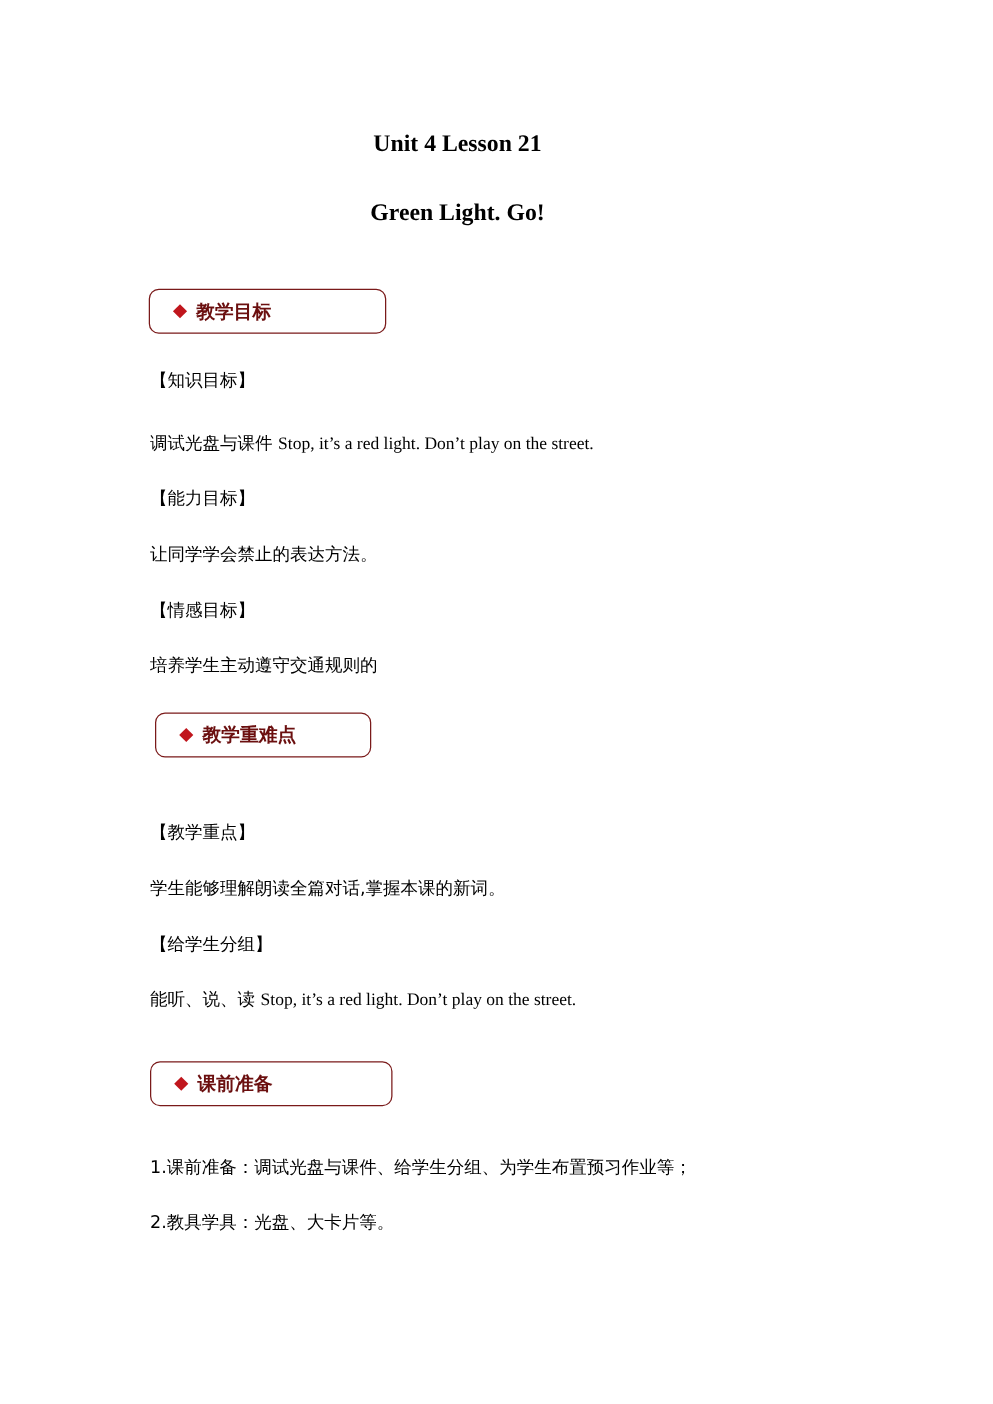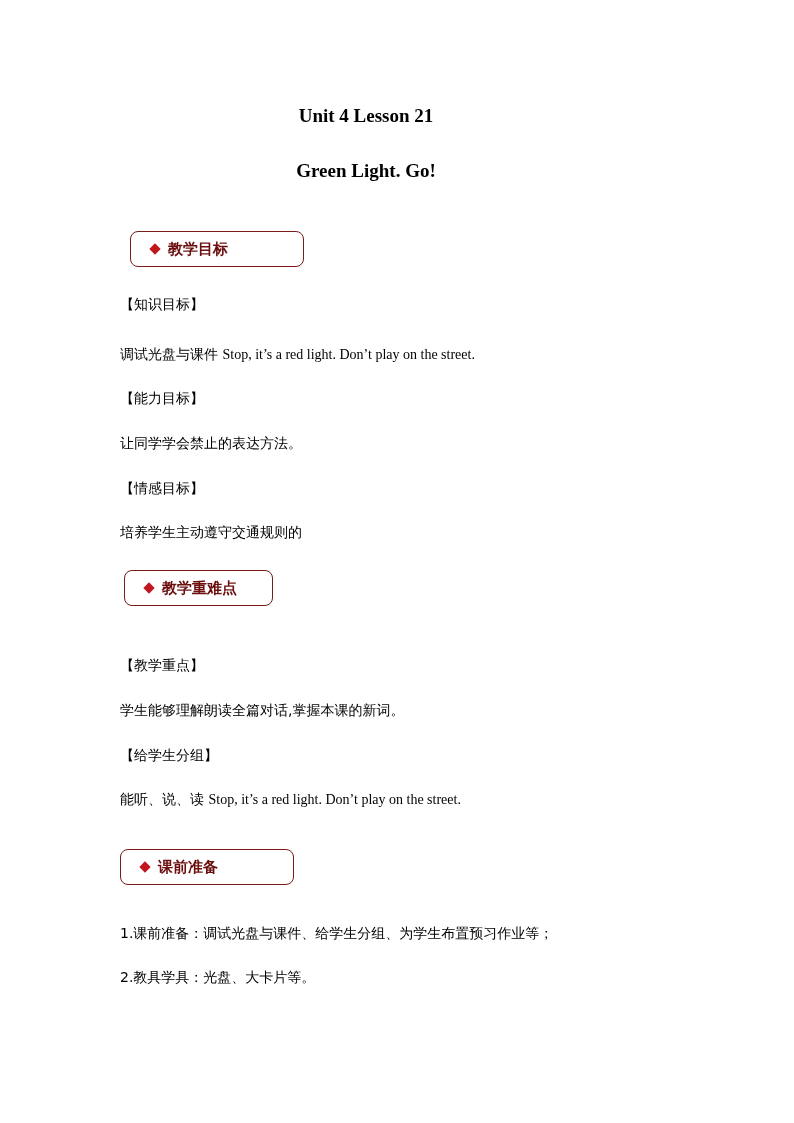--- a/index.html
+++ b/index.html
@@ -16,48 +16,48 @@
   .badge .label { position: absolute; left: 37px; top: 8px; font-size: 15px; font-weight: bold; color: #6b0f0f; }
   .line { position: absolute; left: 120px; font-size: 14px; white-space: nowrap; }
   .en { font-family: "Liberation Serif", "DejaVu Serif", serif; font-size: 14px; }
 </style>
 </head>
 <body>
 
 <div class="title" style="top:105px;">Unit  4 Lesson 21</div>
 <div class="title" style="top:160px;">Green  Light. Go!</div>
 
-<div class="badge" style="left:130px; top:231px; width:174px;">
+<div class="badge" style="left:119px; top:231px; width:190px;">
   <span class="diamond"></span>
   <span class="label">教学目标</span>
 </div>
 
 <div class="line" style="top:296px;">【知识目标】</div>
 <div class="line" style="top:346px;">
   <span>调试光盘与课件 </span><span class="en">Stop, it’s  a red light.   Don’t play  on the street.</span>
 </div>
 
 <div class="line" style="top:390px;">【能力目标】</div>
 <div class="line" style="top:435px;">让同学学会禁止的表达方法。</div>
 
 <div class="line" style="top:480px;">【情感目标】</div>
 <div class="line" style="top:524px;">培养学生主动遵守交通规则的</div>
 
-<div class="badge" style="left:124px; top:570px; width:149px;">
+<div class="badge" style="left:124px; top:570px; width:173px;">
   <span class="diamond"></span>
   <span class="label">教学重难点</span>
 </div>
 
 <div class="line" style="top:657px;">【教学重点】</div>
 <div class="line" style="top:702px;">学生能够理解朗读全篇对话,掌握本课的新词。</div>
 
 <div class="line" style="top:747px;">【给学生分组】</div>
 <div class="line" style="top:791px;">
   <span>能听、说、读 </span><span class="en">Stop, it’s  a red light.   Don’t play  on the street.</span>
 </div>
 
-<div class="badge" style="left:120px; top:849px; width:174px;">
+<div class="badge" style="left:120px; top:849px; width:194px;">
   <span class="diamond"></span>
   <span class="label">课前准备</span>
 </div>
 
 <div class="line" style="top:925px;">1.课前准备：调试光盘与课件、给学生分组、为学生布置预习作业等；</div>
 <div class="line" style="top:969px;">2.教具学具：光盘、大卡片等。</div>
 
 </body></html>

